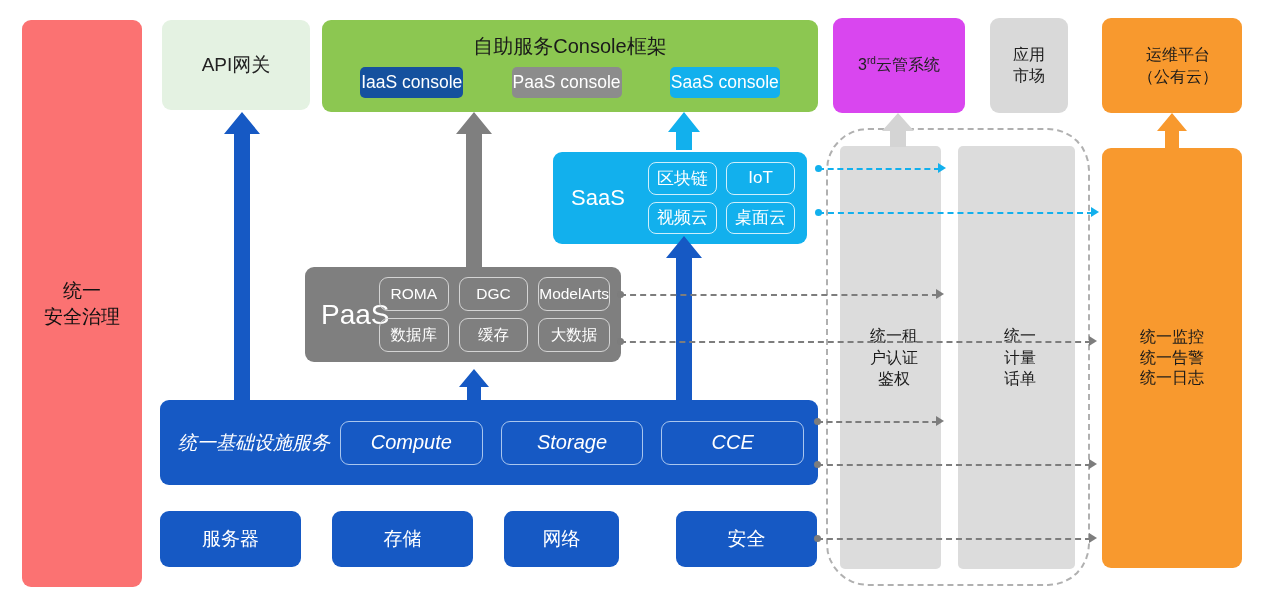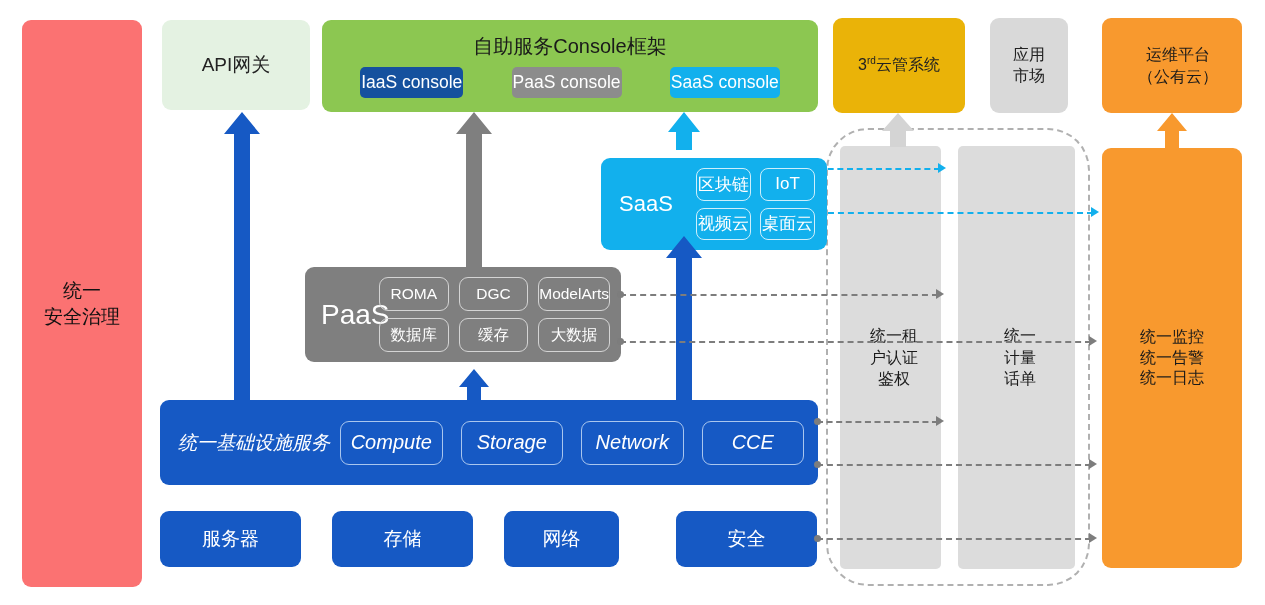--- a/index.html
+++ b/index.html
@@ -79,21 +79,21 @@
 
   <div class="box rnd" id="consoleframe" style="left:322px;top:20px;width:496px;height:92px;">
     <div id="consoletitle">自助服务Console框架</div>
     <div id="consolerow">
       <div class="console-chip chip-iaas">IaaS console</div>
       <div class="console-chip chip-paas">PaaS console</div>
       <div class="console-chip chip-saas">SaaS console</div>
     </div>
   </div>
 
-  <div class="box rnd" id="thirdparty" style="left:833px;top:18px;width:132px;height:95px;background:#eab308;color:#222;font-size:16px;">
+  <div class="box rnd" id="thirdparty" style="left:833px;top:18px;width:132px;height:95px;background:#d946ef;color:#222;font-size:16px;">
     <span><span>3</span><sup style="font-size:10px;">rd</sup><span>云管系统</span></span>
   </div>
 
   <div class="box rnd topgrey" style="left:990px;top:18px;width:78px;height:95px;">
     <div>
       <div>应用</div>
       <div>市场</div>
     </div>
   </div>
 
@@ -122,21 +122,21 @@
   </div>
 
   <div class="box rnd" id="ops" style="left:1102px;top:148px;width:140px;height:420px;">
     <div>
       <div>统一监控</div>
       <div>统一告警</div>
       <div>统一日志</div>
     </div>
   </div>
 
-  <div class="rnd" id="saas" style="position:absolute;left:553px;top:158px;width:226px;height:92px;margin-left:48px;">
+  <div class="rnd" id="saas" style="position:absolute;left:553px;top:152px;width:254px;height:92px;">
     <div id="saaslabel">SaaS</div>
     <div class="saas-grid">
       <div class="sub-chip">区块链</div>
       <div class="sub-chip">IoT</div>
       <div class="sub-chip">视频云</div>
       <div class="sub-chip">桌面云</div>
     </div>
   </div>
 
   <div class="rnd" id="paas" style="position:absolute;left:305px;top:267px;width:316px;height:95px;">
@@ -149,21 +149,20 @@
       <div class="pchip">缓存</div>
       <div class="pchip">大数据</div>
     </div>
   </div>
 
   <div class="rnd" id="infra" style="position:absolute;left:160px;top:400px;width:658px;height:85px;font-style:italic;">
     <div id="infralabel">统一基础设施服务</div>
     <div class="infra-row">
       <div class="ichip">Compute</div>
       <div class="ichip">Storage</div>
-      <div class="ichip">Network</div>
       <div class="ichip">CCE</div>
     </div>
   </div>
 
   <div class="box rnd bbox" style="left:160px;top:511px;width:141px;height:56px;">
     <span>服务器</span>
   </div>
   <div class="box rnd bbox" style="left:332px;top:511px;width:141px;height:56px;">
     <span>存储</span>
   </div>

